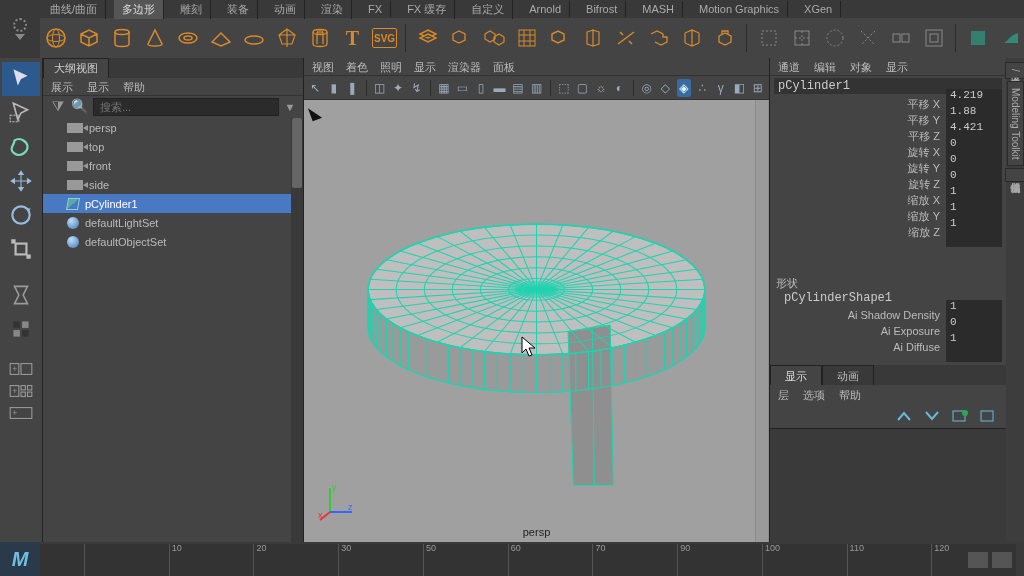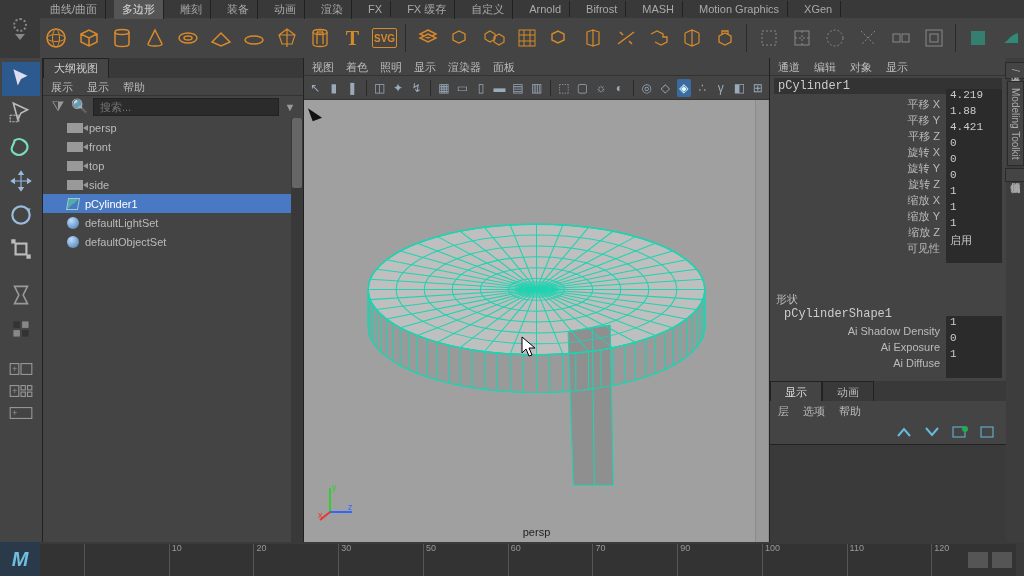--- a/index.html
+++ b/index.html
@@ -376,25 +376,25 @@
         <input class="search-input" placeholder="搜索..." style="">
         <div class="dd">▼</div>
       </div>
       <div class="tree" id="tree">
         <div class="tree-item">
             <div class="cam"></div>
             <span>persp</span>
           </div>
           <div class="tree-item">
             <div class="cam"></div>
-            <span>front</span>
+            <span>top</span>
           </div>
           <div class="tree-item">
             <div class="cam"></div>
-            <span>top</span>
+            <span>front</span>
           </div>
           <div class="tree-item">
             <div class="cam"></div>
             <span>side</span>
           </div>
           <div class="tree-item sel">
             <div class="meshico"></div>
             <span>pCylinder1</span>
           </div>
           <div class="tree-item">
@@ -608,24 +608,20 @@
               <div class="val">1</div>
             </div>
             <div class="ch-row">
               <div class="lab">缩放 Y</div>
               <div class="val">1</div>
             </div>
             <div class="ch-row">
               <div class="lab">缩放 Z</div>
               <div class="val">1</div>
             </div>
-            <div class="ch-row">
-              <div class="lab">可见性</div>
-              <div class="val">启用</div>
-            </div>
           </div>
         <div class="ch-section">形状</div>
         <div class="ch-shape">pCylinderShape1</div>
         <div id="ch-sattrs">
             <div class="ch-row">
               <div class="lab">Ai Shadow Density</div>
               <div class="val">1</div>
             </div>
             <div class="ch-row">
               <div class="lab">Ai Exposure</div>

